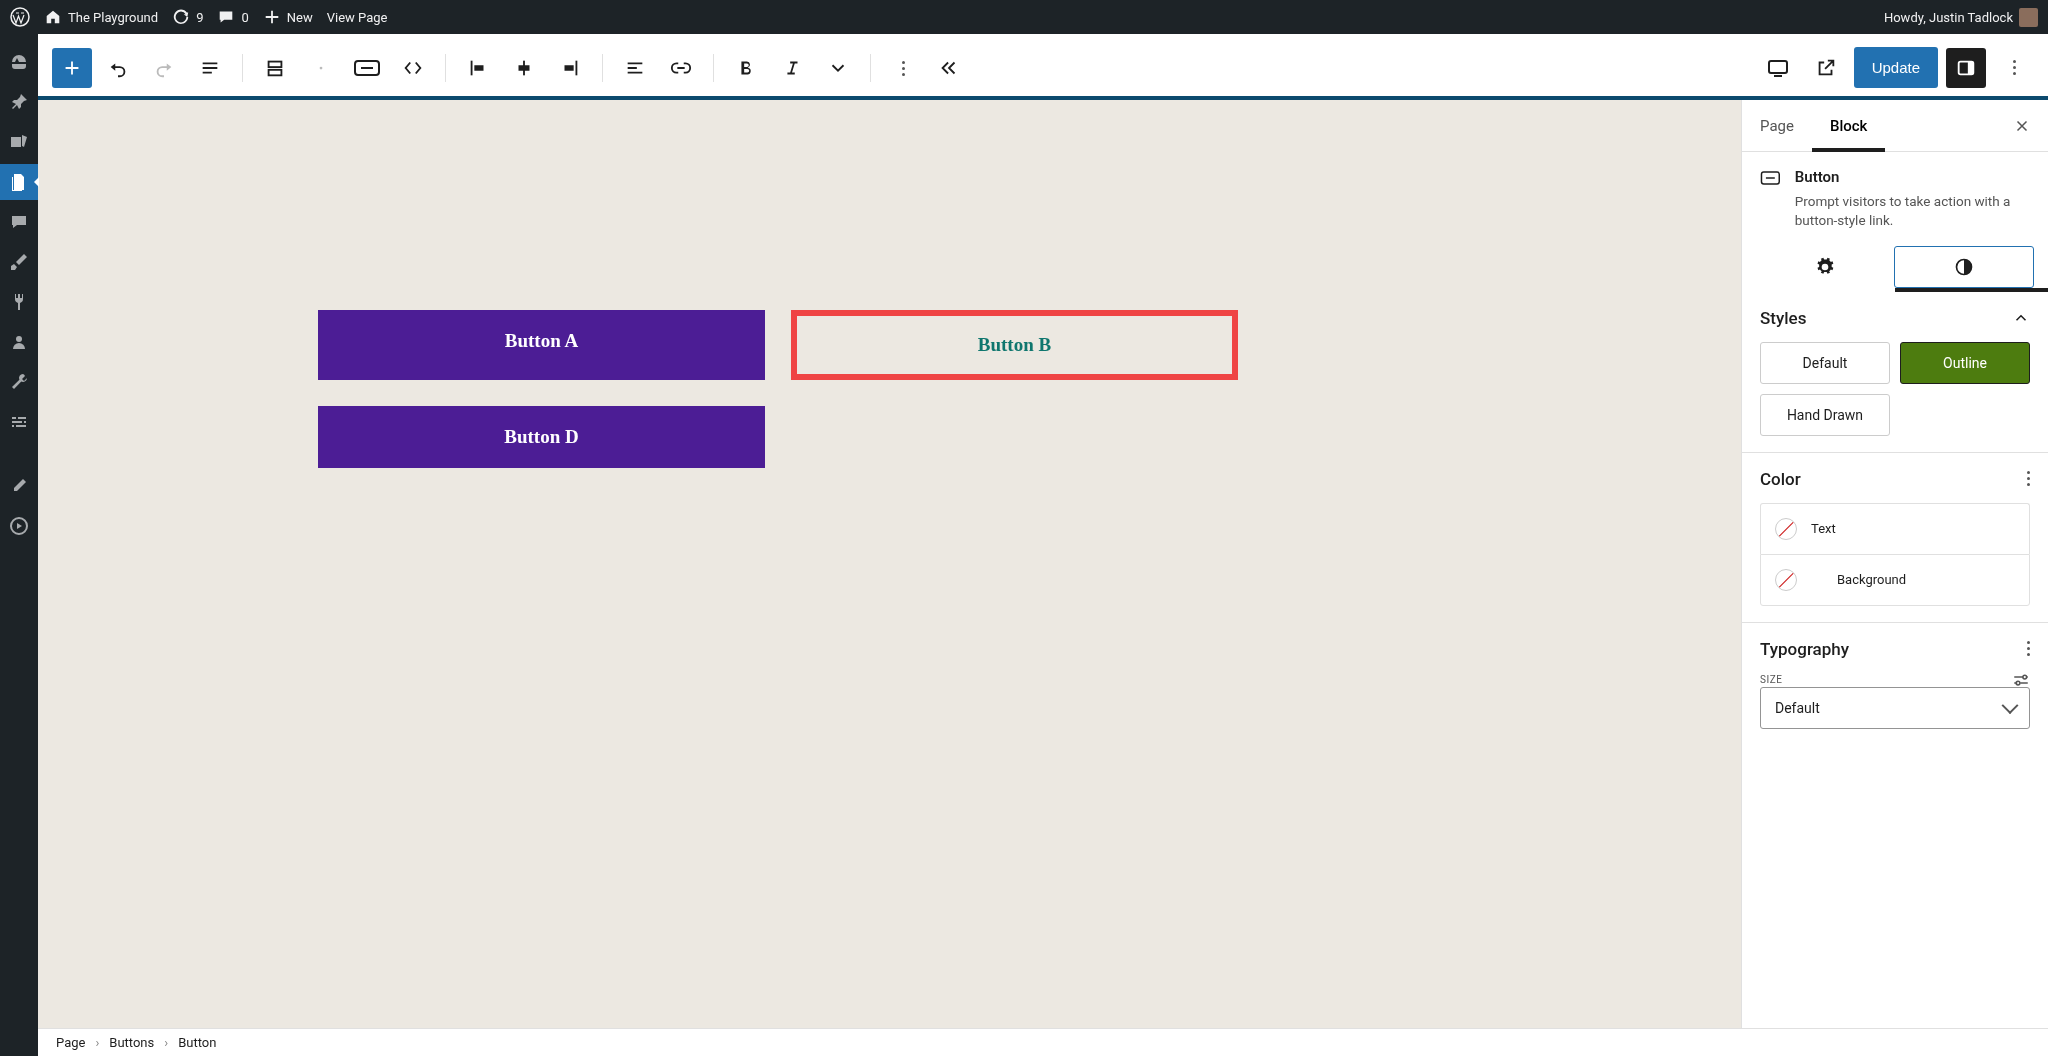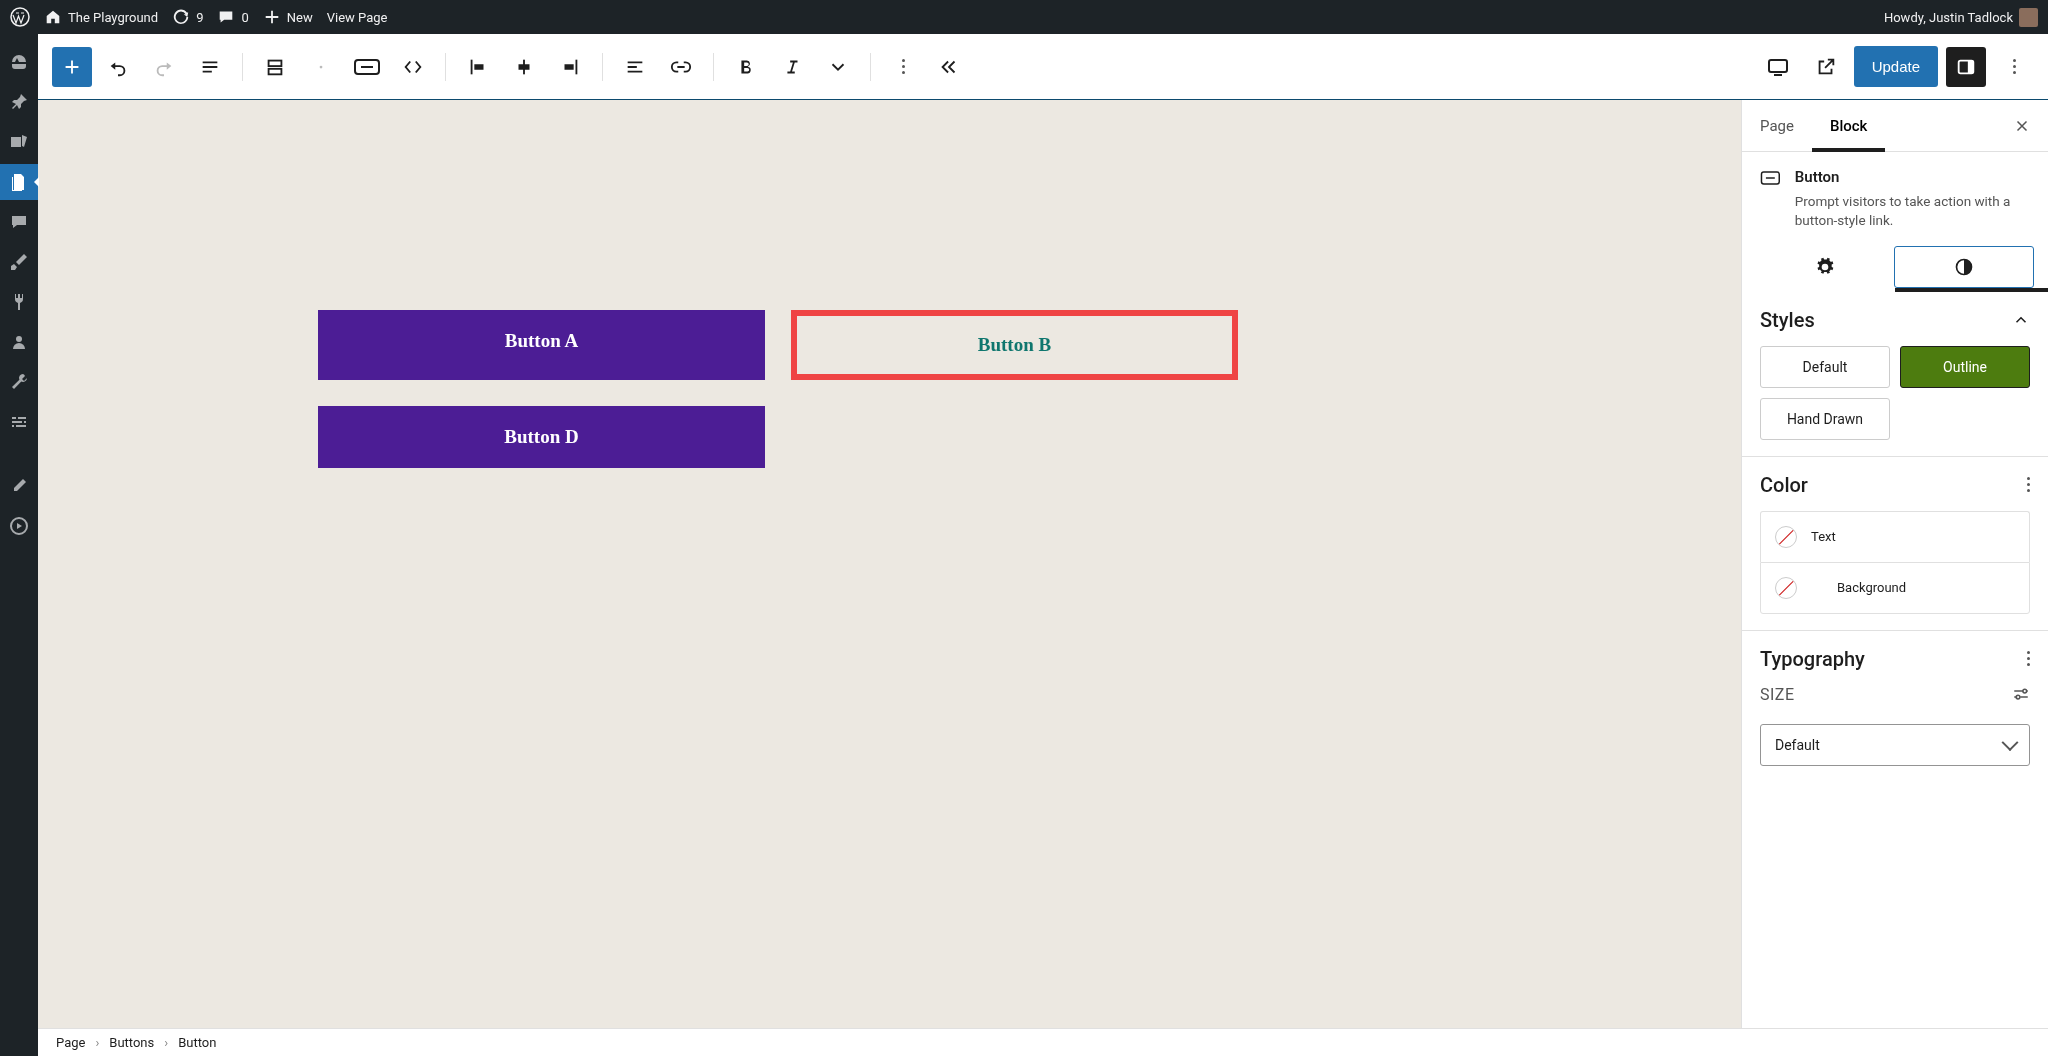--- a/index.html
+++ b/index.html
@@ -18,21 +18,21 @@
 .side-nav { width: 38px; background: #1d2327; display: flex; flex-direction: column; align-items: center; padding-top: 10px; gap: 4px; }
 .side-nav-item { width: 38px; height: 36px; display: flex; align-items: center; justify-content: center; position: relative; cursor: pointer; }
 .side-nav-item.active { background: #2271b1; }
 .side-nav-item.active::after { content: ""; position: absolute; right: -1px; top: 50%; transform: translateY(-50%); border: 5px solid transparent; border-right-color: #fff; }
 .side-nav-item svg { fill: #a7aaad; }
 .side-nav-item.active svg { fill: #fff; }
 .side-nav .spacer { height: 20px; }
 
 
 .main { flex: 1; display: flex; flex-direction: column; background: #fff; min-width: 0; }
-.toolbar { height: 66px; border-bottom: 1px solid #0c4a6e; display: flex; align-items: center; padding: 0 14px; gap: 8px; }
+.toolbar { height: 66px; border-bottom: 4px solid #0c4a6e; display: flex; align-items: flex-end; padding: 8px 14px; gap: 8px; }
 .toolbar .left-tools { display: flex; align-items: center; gap: 6px; }
 .toolbar .right-tools { margin-left: auto; display: flex; align-items: center; gap: 8px; }
 .tb-btn { width: 40px; height: 40px; display: flex; align-items: center; justify-content: center; border-radius: 3px; cursor: pointer; }
 .tb-btn svg { fill: #1e1e1e; }
 .tb-btn.disabled svg { fill: #bbb; }
 .tb-btn.primary { background: #2271b1; }
 .tb-btn.primary svg { fill: #fff; }
 .tb-btn.dark { background: #1e1e1e; }
 .tb-btn.dark svg { fill: #fff; }
 .tb-sep { width: 1px; height: 28px; background: #e0e0e0; margin: 0 6px; }
@@ -57,35 +57,35 @@
 .block-header { padding: 16px 18px; display: flex; gap: 14px; }
 .block-header h3 { font-size: 15px; font-weight: 600; margin-bottom: 6px; }
 .block-header p { font-size: 13.5px; color: #555; line-height: 1.4; }
 .settings-styles-row { display: flex; height: 42px; margin: 0 14px; }
 .settings-styles-row .half { flex: 1; display: flex; align-items: center; justify-content: center; cursor: pointer; }
 .settings-styles-row .half.active { border: 1.5px solid #2271b1; border-radius: 3px; }
 .vt-underline { height: 4px; background: #1e1e1e; margin-left: 50%; }
 
 .panel { padding: 16px 18px; border-bottom: 1px solid #e0e0e0; }
 .panel-head { display: flex; align-items: center; justify-content: space-between; margin-bottom: 14px; }
-.panel-head h4 { font-size: 20px; font-weight: 500; }
+.panel-head h4 { font-size: 17px; font-weight: 500; }
 .chev-up { transform: rotate(180deg); }
 
 .style-grid { display: grid; grid-template-columns: 1fr 1fr; gap: 10px; }
 .style-btn { padding: 12px 0; text-align: center; border: 1px solid #ccc; border-radius: 3px; font-size: 14px; cursor: pointer; }
 .style-btn.filled { background: #4d7c0f; color: #fff; border-color: #1e1e1e; }
 .style-btn.wide { grid-column: span 1; }
 
 .color-item { display: flex; align-items: center; gap: 14px; padding: 14px; border: 1px solid #e0e0e0; }
 .color-item:first-of-type { border-radius: 3px 3px 0 0; border-bottom: none; }
 .color-item:last-of-type { border-radius: 0 0 3px 3px; gap: 40px; }
 .color-swatch { width: 22px; height: 22px; border-radius: 50%; border: 1px solid #ccc; position: relative; overflow: hidden; }
 .color-swatch::after { content: ""; position: absolute; width: 140%; height: 1px; background: #cc1818; top: 50%; left: -20%; transform: rotate(-45deg); }
 
-.size-label { font-size: 16px; letter-spacing: 0.5px; color: #555; text-transform: uppercase; display: flex; justify-content: space-between; align-items: center; margin-bottom: 20px; }
+.size-label { font-size: 10px; letter-spacing: 0.5px; color: #555; text-transform: uppercase; display: flex; justify-content: space-between; align-items: center; margin-bottom: 0; }
 .select { width: 100%; padding: 12px 14px; border: 1px solid #949494; border-radius: 3px; font-size: 14px; background: #fff; appearance: none; cursor: pointer; }
 .select-wrap { position: relative; }
 .select-wrap::after { content: ""; position: absolute; right: 14px; top: 50%; width: 10px; height: 10px; border-right: 2px solid #555; border-bottom: 2px solid #555; transform: translateY(-70%) rotate(45deg); pointer-events: none; }
 
 
 .breadcrumb { height: 28px; border-top: 1px solid #e0e0e0; display: flex; align-items: center; padding: 0 18px; font-size: 13px; gap: 10px; }
 .breadcrumb .sep { color: #888; }
 
 .three-dots { display: flex; flex-direction: column; gap: 3px; }
 .three-dots span { width: 3px; height: 3px; background: #555; border-radius: 50%; }

